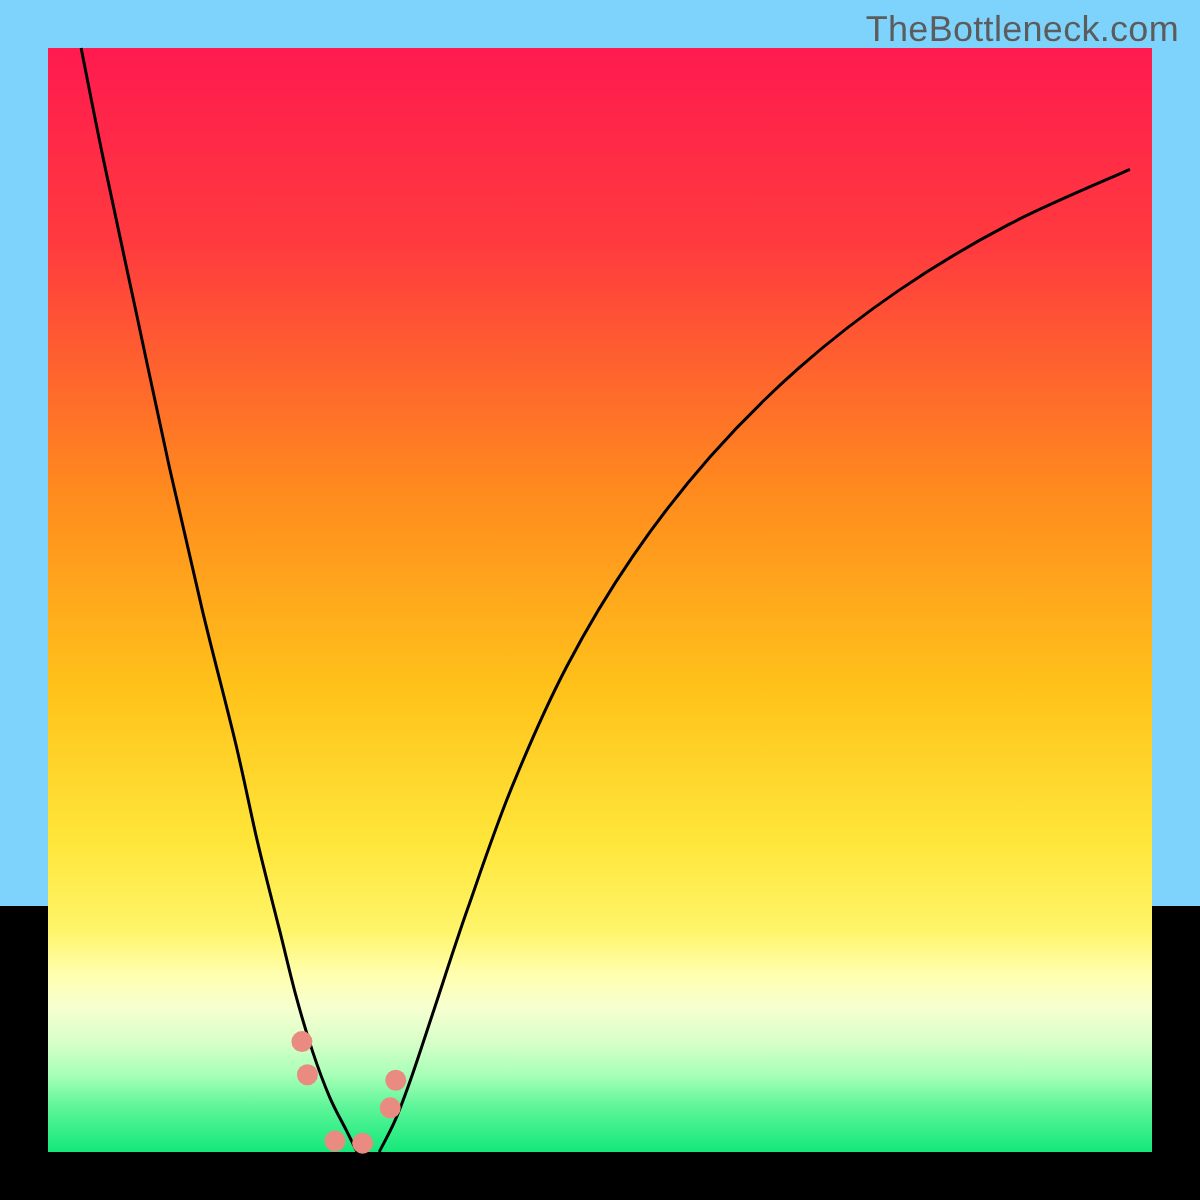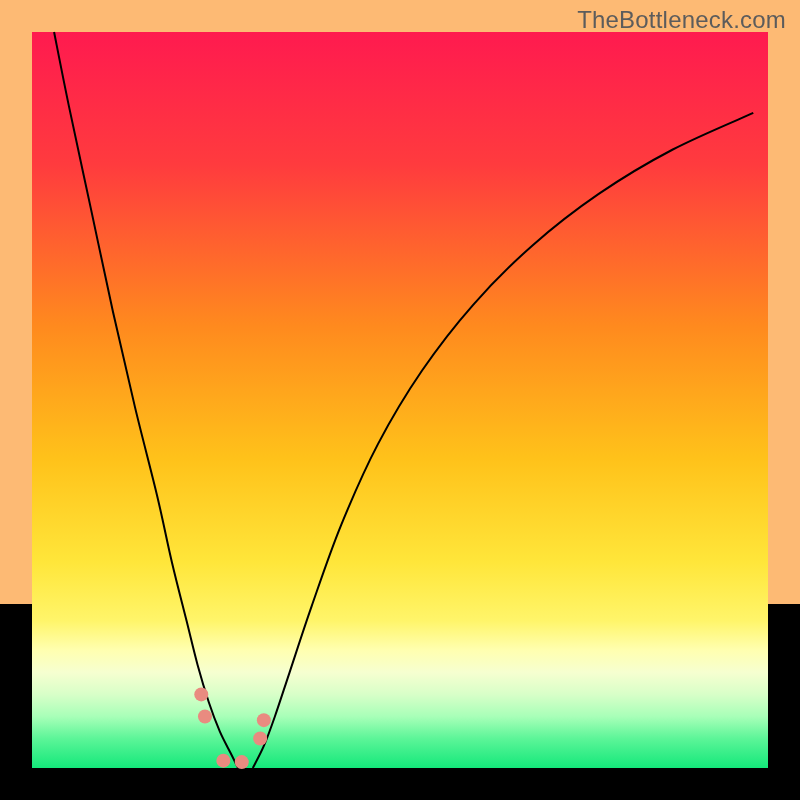--- a/index.html
+++ b/index.html
@@ -10,21 +10,21 @@
     overflow: hidden;
     background: #000;
     font-family: Arial, Helvetica, sans-serif;
   }
   .frame {
     position: absolute;
     top: 0;
     left: 0;
     width: 800px;
     height: 604px;
-    background: #fdba74;
+    background: #7dd3fc;
   }
   .plot-area {
     position: absolute;
     top: 32px;
     left: 32px;
     width: 736px;
     height: 736px;
     
   }
   .watermark {

